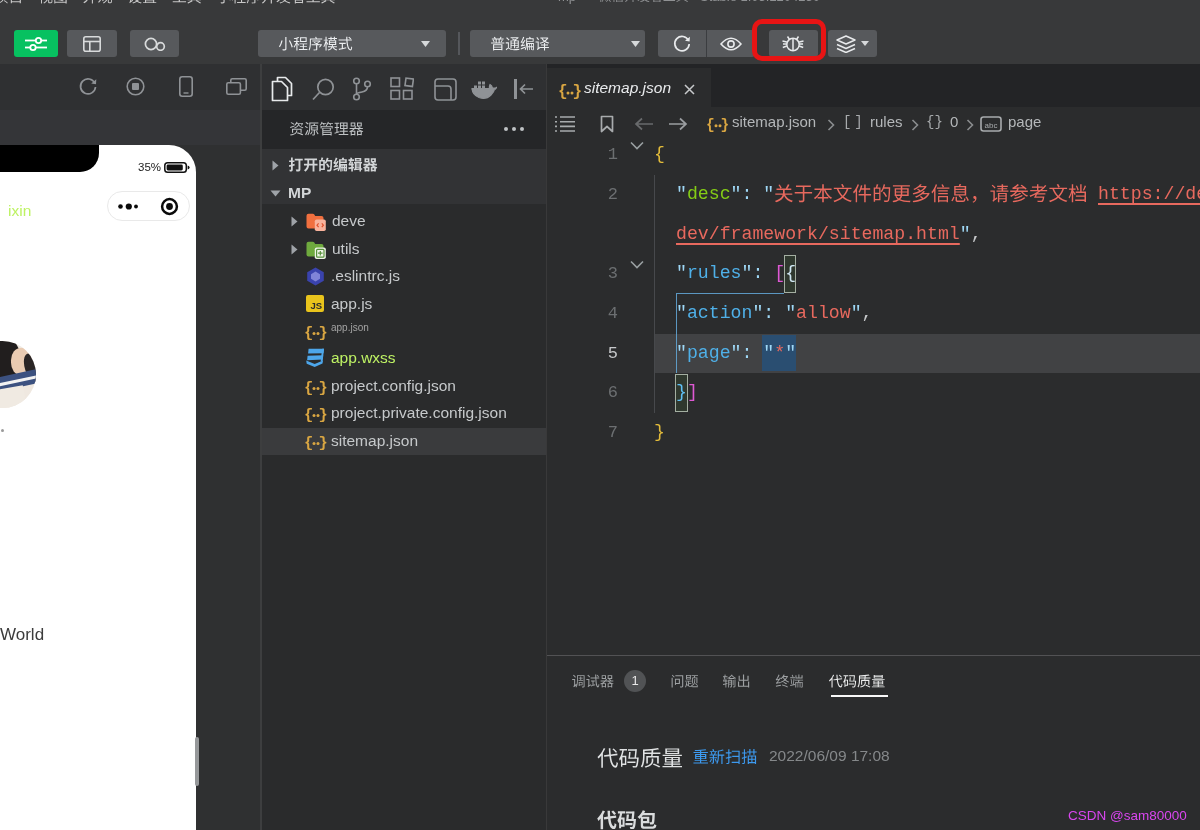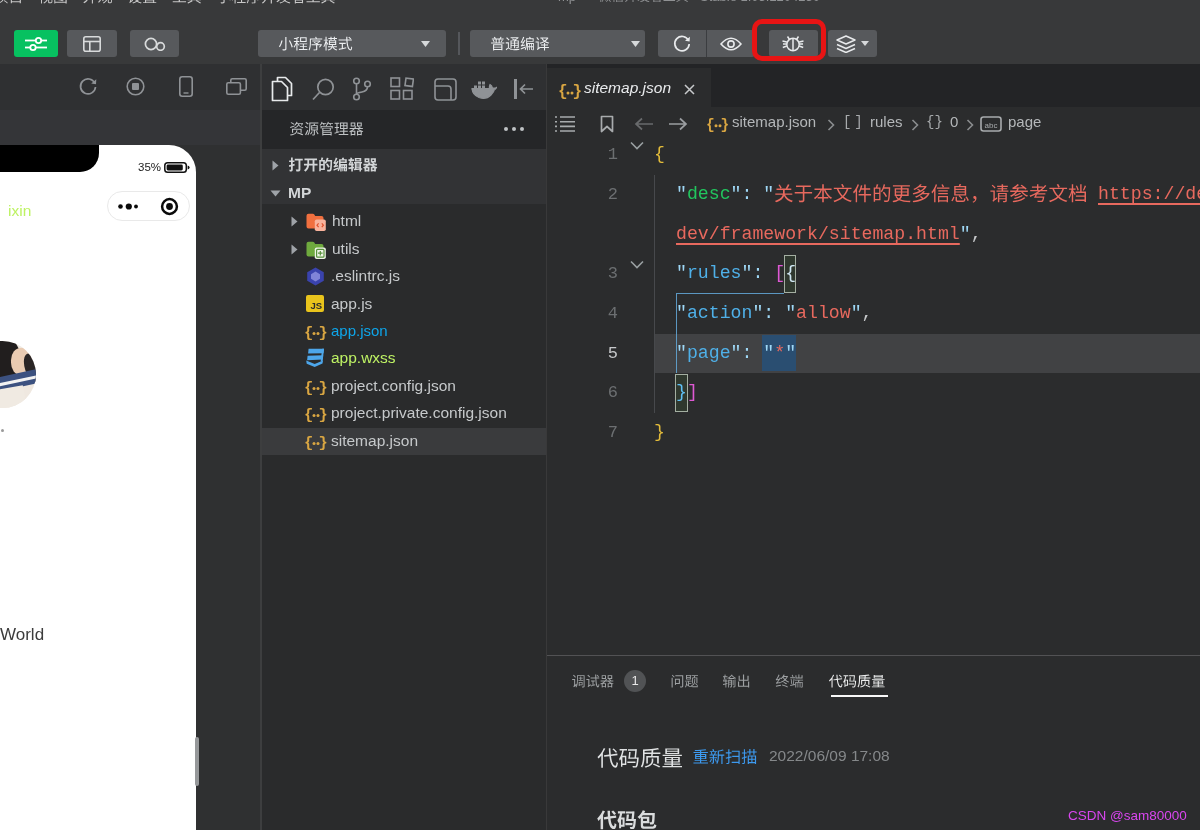--- a/index.html
+++ b/index.html
@@ -235,21 +235,21 @@
 <div class="abs mono" style="left:588px;top:333.7px;width:30px;text-align:right;font-size:17px;line-height:39.7px;color:#c6c8ca">5</div>
 <div class="abs mono" style="left:588px;top:373.4px;width:30px;text-align:right;font-size:17px;line-height:39.7px;color:#6c6f71">6</div>
 <div class="abs mono" style="left:588px;top:413.1px;width:30px;text-align:right;font-size:17px;line-height:39.7px;color:#6c6f71">7</div>
 <svg class="abs" width="14" height="9" style="left:629.5px;top:140.7px" viewBox="0 0 14 9">
 <path d="M1 1.5 L7 7.5 L13 1.5" stroke="#9aa0a2" stroke-width="1.6" fill="none"></path>
     </svg>
 <svg class="abs" width="14" height="9" style="left:629.5px;top:259.8px" viewBox="0 0 14 9">
 <path d="M1 1.5 L7 7.5 L13 1.5" stroke="#9aa0a2" stroke-width="1.6" fill="none"></path>
     </svg>
 <div class="abs mono" style="left:654px;top:135.2px;font-size:18.2px;line-height:39.7px;letter-spacing:0.0px;white-space:pre"><span style="color:#e2bb3a">{</span></div>
-<div class="abs mono" style="left:676px;top:174.9px;font-size:18.2px;line-height:39.7px;letter-spacing:0.0px;white-space:pre"><span style="color:#9fd8f6">"</span><span style="color:#22c55e">desc</span><span style="color:#9fd8f6">"</span><span style="color:#9fd8f6">: </span><span style="color:#9fd8f6">"</span></div>
+<div class="abs mono" style="left:676px;top:174.9px;font-size:18.2px;line-height:39.7px;letter-spacing:0.0px;white-space:pre"><span style="color:#9fd8f6">"</span><span style="color:#84cc16">desc</span><span style="color:#9fd8f6">"</span><span style="color:#9fd8f6">: </span><span style="color:#9fd8f6">"</span></div>
 <svg width="314" height="29" viewBox="0 -22.7 314 29.0" style="position:absolute;left:774px;top:178.4px;" xmlns="http://www.w3.org/2000/svg">
       <path d="M4.4 -15.7C5.2 -14.6 6.0 -13.2 6.4 -12.3H2.5V-10.8H9.0V-8.4C9.0 -8.1 9.0 -7.7 9.0 -7.3H1.3V-5.9H8.7C8.1 -3.8 6.2 -1.5 0.9 0.3C1.3 0.6 1.8 1.2 2.0 1.5C7.1 -0.2 9.2 -2.5 10.1 -4.8C11.7 -1.7 14.3 0.4 17.8 1.5C18.0 1.0 18.5 0.4 18.8 0.0C15.2 -0.9 12.5 -3.0 11.1 -5.9H18.3V-7.3H10.7L10.7 -8.4V-10.8H17.3V-12.3H13.4C14.1 -13.3 14.9 -14.7 15.5 -15.9L13.9 -16.4C13.4 -15.2 12.5 -13.5 11.8 -12.3H6.4L7.7 -13.0C7.3 -13.9 6.5 -15.3 5.6 -16.3Z M22.0 -15.1V-13.6H28.8V-8.6H20.7V-7.2H28.8V-0.6C28.8 -0.2 28.7 -0.1 28.2 -0.1C27.8 -0.0 26.3 -0.0 24.7 -0.1C24.9 0.4 25.2 1.0 25.3 1.5C27.3 1.5 28.6 1.5 29.3 1.2C30.1 1.0 30.4 0.5 30.4 -0.6V-7.2H38.1V-8.6H30.4V-13.6H36.8V-15.1Z M48.2 -16.4V-12.3H40.5V-10.8H46.4C45.0 -7.5 42.5 -4.3 39.9 -2.7C40.3 -2.5 40.8 -1.9 41.0 -1.5C43.8 -3.5 46.4 -7.0 47.9 -10.8H48.2V-3.6H43.6V-2.1H48.2V1.6H49.8V-2.1H54.3V-3.6H49.8V-10.8H50.0C51.5 -7.0 54.1 -3.5 57.0 -1.6C57.2 -2.0 57.7 -2.6 58.1 -2.9C55.4 -4.4 52.9 -7.5 51.5 -10.8H57.6V-12.3H49.8V-16.4Z M67.1 -16.1C67.7 -15.2 68.3 -13.9 68.5 -13.1L70.2 -13.6C69.9 -14.4 69.2 -15.7 68.6 -16.6ZM59.8 -13.0V-11.6H62.8C64.0 -8.6 65.5 -6.0 67.6 -3.9C65.4 -2.1 62.8 -0.8 59.5 0.1C59.8 0.5 60.3 1.2 60.4 1.5C63.7 0.5 66.4 -0.9 68.6 -2.9C70.9 -0.9 73.5 0.5 76.7 1.4C77.0 1.0 77.4 0.4 77.8 0.1C74.6 -0.7 72.0 -2.1 69.8 -3.9C71.8 -6.0 73.3 -8.5 74.4 -11.6H77.5V-13.0ZM68.7 -5.0C66.8 -6.8 65.4 -9.1 64.4 -11.6H72.7C71.8 -8.9 70.4 -6.7 68.7 -5.0Z M84.6 -6.7V-5.3H90.2V1.6H91.7V-5.3H97.1V-6.7H91.7V-11.0H96.2V-12.4H91.7V-16.2H90.2V-12.4H87.6C87.9 -13.3 88.1 -14.3 88.3 -15.2L86.9 -15.5C86.4 -12.9 85.6 -10.4 84.5 -8.8C84.8 -8.6 85.4 -8.2 85.7 -8.0C86.2 -8.8 86.7 -9.9 87.1 -11.0H90.2V-6.7ZM83.7 -16.4C82.6 -13.4 80.9 -10.5 79.0 -8.6C79.3 -8.2 79.7 -7.5 79.9 -7.1C80.5 -7.8 81.1 -8.6 81.7 -9.4V1.5H83.1V-11.7C83.8 -13.1 84.5 -14.5 85.0 -16.0Z M108.8 -8.3C109.9 -6.9 111.2 -4.9 111.8 -3.7L113.1 -4.5C112.4 -5.6 111.1 -7.5 110.0 -8.9ZM102.7 -16.5C102.5 -15.6 102.2 -14.3 101.9 -13.3H99.7V1.1H101.1V-0.5H106.5V-13.3H103.3C103.6 -14.2 104.0 -15.2 104.3 -16.2ZM101.1 -12.0H105.2V-7.9H101.1ZM101.1 -1.8V-6.6H105.2V-1.8ZM109.7 -16.5C109.1 -13.8 108.0 -11.1 106.7 -9.4C107.0 -9.2 107.6 -8.8 107.9 -8.5C108.6 -9.5 109.2 -10.7 109.8 -12.0H114.8C114.5 -4.2 114.2 -1.1 113.6 -0.5C113.4 -0.2 113.2 -0.1 112.8 -0.1C112.3 -0.1 111.1 -0.2 109.8 -0.3C110.1 0.1 110.3 0.7 110.3 1.2C111.4 1.2 112.6 1.3 113.2 1.2C114.0 1.1 114.4 1.0 114.8 0.4C115.6 -0.6 115.9 -3.6 116.2 -12.6C116.2 -12.8 116.2 -13.4 116.2 -13.4H110.3C110.6 -14.3 110.9 -15.3 111.1 -16.2Z M122.5 -4.7 121.3 -4.2C122.0 -3.0 122.8 -2.1 123.7 -1.4C122.5 -0.7 120.9 -0.1 118.5 0.3C118.8 0.6 119.2 1.3 119.4 1.6C122.0 1.0 123.8 0.3 125.1 -0.5C127.8 0.9 131.4 1.3 136.0 1.5C136.0 1.0 136.3 0.4 136.6 0.1C132.2 -0.1 128.8 -0.4 126.3 -1.5C127.3 -2.5 127.8 -3.6 128.1 -4.8H134.7V-12.4H128.3V-14.1H135.9V-15.4H118.9V-14.1H126.8V-12.4H120.7V-4.8H126.5C126.3 -3.9 125.8 -3.0 124.9 -2.2C124.0 -2.9 123.2 -3.6 122.5 -4.7ZM122.1 -8.1H126.8V-7.3C126.8 -6.9 126.8 -6.4 126.7 -6.1H122.1ZM128.2 -6.1C128.3 -6.4 128.3 -6.8 128.3 -7.3V-8.1H133.2V-6.1ZM122.1 -11.2H126.8V-9.2H122.1ZM128.3 -11.2H133.2V-9.2H128.3Z M146.1 -16.5C144.9 -14.9 142.5 -13.0 139.4 -11.6C139.7 -11.4 140.2 -10.9 140.4 -10.6C142.2 -11.4 143.7 -12.4 145.0 -13.4H150.5C149.5 -12.2 148.2 -11.2 146.6 -10.3C145.9 -10.9 144.9 -11.5 144.1 -12.0L143.0 -11.3C143.8 -10.8 144.7 -10.2 145.3 -9.6C143.2 -8.6 140.9 -7.9 138.7 -7.5C139.0 -7.2 139.3 -6.5 139.4 -6.2C144.5 -7.2 150.3 -9.9 152.8 -14.2L151.8 -14.8L151.6 -14.8H146.5C146.9 -15.2 147.4 -15.7 147.8 -16.2ZM149.3 -9.7C147.9 -7.7 145.1 -5.5 141.1 -4.1C141.4 -3.8 141.8 -3.3 142.0 -3.0C144.5 -4.0 146.5 -5.2 148.2 -6.5H153.5C152.5 -5.0 151.1 -3.7 149.4 -2.8C148.7 -3.4 147.8 -4.2 147.0 -4.7L145.8 -4.0C146.5 -3.5 147.4 -2.7 148.1 -2.1C145.3 -0.8 142.0 -0.1 138.7 0.2C138.9 0.5 139.2 1.2 139.3 1.6C146.2 0.8 153.0 -1.5 155.7 -7.3L154.7 -7.9L154.4 -7.8H149.7C150.1 -8.3 150.6 -8.8 151.0 -9.3Z M164.3 -10.4V-9.2H173.8V-10.4ZM164.3 -7.6V-6.4H173.8V-7.6ZM162.9 -13.2V-12.0H175.4V-13.2ZM167.4 -16.0C167.9 -15.2 168.5 -14.0 168.8 -13.3L170.1 -13.9C169.8 -14.6 169.2 -15.7 168.7 -16.5ZM164.0 -4.8V1.6H165.3V0.8H172.7V1.5H174.0V-4.8ZM165.3 -0.4V-3.5H172.7V-0.4ZM161.8 -16.4C160.8 -13.4 159.2 -10.5 157.4 -8.6C157.7 -8.2 158.1 -7.5 158.3 -7.2C158.9 -7.9 159.5 -8.8 160.1 -9.7V1.6H161.5V-12.1C162.1 -13.3 162.7 -14.7 163.1 -16.0Z M181.6 -10.8H190.7V-9.2H181.6ZM181.6 -8.1H190.7V-6.5H181.6ZM181.6 -13.5H190.7V-11.9H181.6ZM181.5 -4.0V-0.8C181.5 0.8 182.1 1.2 184.4 1.2C184.9 1.2 188.4 1.2 188.9 1.2C190.8 1.2 191.3 0.6 191.5 -1.9C191.1 -2.0 190.5 -2.2 190.1 -2.4C190.0 -0.4 189.9 -0.1 188.8 -0.1C188.0 -0.1 185.1 -0.1 184.5 -0.1C183.2 -0.1 183.0 -0.2 183.0 -0.8V-4.0ZM191.4 -3.8C192.3 -2.5 193.2 -0.8 193.5 0.2L194.9 -0.4C194.5 -1.5 193.6 -3.1 192.7 -4.3ZM179.3 -4.0C178.8 -2.8 178.1 -1.1 177.3 0.0L178.6 0.6C179.4 -0.5 180.1 -2.2 180.6 -3.4ZM184.6 -4.7C185.6 -3.8 186.7 -2.5 187.2 -1.6L188.4 -2.3C187.9 -3.2 186.8 -4.4 185.8 -5.3H192.2V-14.6H186.3C186.6 -15.2 186.9 -15.8 187.2 -16.4L185.5 -16.7C185.4 -16.1 185.0 -15.3 184.8 -14.6H180.2V-5.3H185.7Z M199.1 2.1C201.1 1.4 202.5 -0.2 202.5 -2.4C202.5 -3.7 201.9 -4.6 200.8 -4.6C200.0 -4.6 199.3 -4.1 199.3 -3.2C199.3 -2.3 200.0 -1.8 200.8 -1.8L201.1 -1.8C201.0 -0.5 200.2 0.4 198.6 1.1Z M217.7 -15.1C218.7 -14.2 220.0 -12.9 220.6 -12.1L221.6 -13.1C221.0 -13.9 219.7 -15.2 218.6 -16.0ZM216.4 -10.3V-8.9H219.4V-1.7C219.4 -0.9 218.8 -0.3 218.4 -0.0C218.7 0.3 219.1 0.9 219.2 1.2C219.5 0.8 220.0 0.4 223.3 -2.2C223.1 -2.5 222.9 -3.0 222.8 -3.4L220.8 -1.9V-10.3ZM225.3 -4.2H231.4V-2.5H225.3ZM225.3 -5.2V-6.7H231.4V-5.2ZM227.6 -16.5V-14.9H223.1V-13.8H227.6V-12.5H223.6V-11.5H227.6V-10.1H222.5V-9.0H234.4V-10.1H229.1V-11.5H233.2V-12.5H229.1V-13.8H233.8V-14.9H229.1V-16.5ZM223.9 -7.8V1.5H225.3V-1.5H231.4V-0.1C231.4 0.1 231.3 0.2 231.1 0.2C230.8 0.3 229.9 0.3 228.9 0.2C229.1 0.6 229.2 1.1 229.3 1.5C230.7 1.5 231.6 1.5 232.1 1.3C232.7 1.0 232.8 0.6 232.8 -0.1V-7.8Z M245.9 -7.9C244.6 -6.9 242.1 -6.0 240.2 -5.6C240.5 -5.3 240.9 -4.8 241.1 -4.5C243.1 -5.1 245.6 -6.1 247.2 -7.2ZM247.6 -5.6C245.9 -4.3 242.7 -3.3 239.9 -2.7C240.2 -2.4 240.5 -2.0 240.7 -1.6C243.7 -2.3 246.9 -3.4 248.9 -5.0ZM250.1 -3.5C247.9 -1.4 243.5 -0.2 238.6 0.3C238.9 0.7 239.2 1.2 239.4 1.6C244.4 1.0 249.0 -0.4 251.4 -2.8ZM238.7 -11.6C239.2 -11.7 239.8 -11.8 243.1 -12.0C242.8 -11.3 242.5 -10.7 242.2 -10.1H236.2V-8.8H241.2C239.8 -7.2 238.0 -5.9 236.0 -5.0C236.3 -4.7 236.9 -4.1 237.1 -3.8C239.4 -5.0 241.5 -6.6 243.1 -8.8H247.1C248.5 -6.8 250.9 -4.9 253.1 -3.9C253.3 -4.3 253.8 -4.8 254.1 -5.1C252.2 -5.8 250.1 -7.3 248.7 -8.8H253.8V-10.1H243.9C244.2 -10.7 244.5 -11.4 244.8 -12.1L250.3 -12.3C250.8 -11.9 251.2 -11.4 251.5 -11.1L252.7 -11.9C251.7 -13.1 249.5 -14.8 247.7 -15.9L246.5 -15.1C247.3 -14.6 248.1 -14.1 248.9 -13.4L241.3 -13.2C242.5 -13.9 243.8 -14.8 245.0 -15.8L243.6 -16.6C242.2 -15.2 240.3 -13.9 239.7 -13.6C239.1 -13.2 238.7 -13.0 238.3 -13.0C238.4 -12.6 238.6 -11.9 238.7 -11.6Z M271.2 -15.6C269.8 -13.8 268.0 -12.1 266.1 -10.7H264.4V-12.9H268.7V-14.2H264.4V-16.5H263.0V-14.2H257.9V-12.9H263.0V-10.7H256.2V-9.4H264.2C261.6 -7.6 258.6 -6.1 255.6 -5.1C255.8 -4.7 256.1 -4.1 256.3 -3.8C258.0 -4.4 259.8 -5.3 261.5 -6.2C261.0 -5.1 260.5 -3.9 260.0 -3.0H268.8C268.5 -1.2 268.1 -0.4 267.7 -0.1C267.5 0.1 267.2 0.1 266.8 0.1C266.2 0.1 264.6 0.1 263.2 -0.0C263.5 0.4 263.7 0.9 263.7 1.3C265.1 1.4 266.5 1.4 267.2 1.4C268.0 1.4 268.4 1.3 268.9 0.9C269.5 0.4 269.9 -0.9 270.3 -3.6C270.4 -3.8 270.4 -4.3 270.4 -4.3H262.1L263.0 -6.2H271.4V-7.4H263.6C264.6 -8.0 265.6 -8.7 266.5 -9.4H273.2V-10.7H268.1C269.7 -12.0 271.1 -13.4 272.3 -14.9Z M282.7 -16.1C283.3 -15.2 283.9 -13.9 284.1 -13.1L285.8 -13.6C285.5 -14.4 284.8 -15.7 284.2 -16.6ZM275.4 -13.0V-11.6H278.4C279.6 -8.6 281.1 -6.0 283.2 -3.9C281.0 -2.1 278.4 -0.8 275.1 0.1C275.4 0.5 275.9 1.2 276.0 1.5C279.3 0.5 282.0 -0.9 284.2 -2.9C286.5 -0.9 289.1 0.5 292.3 1.4C292.6 1.0 293.0 0.4 293.4 0.1C290.2 -0.7 287.6 -2.1 285.4 -3.9C287.4 -6.0 288.9 -8.5 290.0 -11.6H293.1V-13.0ZM284.3 -5.0C282.4 -6.8 281.0 -9.1 280.0 -11.6H288.3C287.4 -8.9 286.0 -6.7 284.3 -5.0Z M310.7 -15.2C310.3 -13.8 309.4 -11.7 308.8 -10.5L309.9 -10.1C310.6 -11.3 311.5 -13.2 312.1 -14.8ZM301.8 -14.7C302.4 -13.3 303.2 -11.4 303.5 -10.2L304.8 -10.7C304.4 -11.9 303.7 -13.7 303.0 -15.2ZM297.8 -16.5V-12.3H294.9V-10.9H297.5C297.0 -8.2 295.7 -5.1 294.5 -3.4C294.7 -3.1 295.1 -2.5 295.3 -2.1C296.2 -3.4 297.1 -5.6 297.8 -7.9V1.5H299.2V-8.3C299.8 -7.3 300.5 -6.1 300.8 -5.5L301.7 -6.6C301.4 -7.2 299.7 -9.4 299.2 -10.1V-10.9H301.6V-12.3H299.2V-16.5ZM301.2 -1.2V0.2H310.5V1.4H312.0V-9.2H307.6V-16.4H306.2V-9.2H301.7V-7.8H310.5V-5.3H301.9V-3.9H310.5V-1.2Z" fill="#e8695e"></path>
     </svg>
 <div class="abs mono" style="left:1098px;top:174.9px;font-size:18.2px;line-height:39.7px;letter-spacing:0.0px;white-space:pre"><span style="color:#e8695e;text-decoration:underline;text-underline-offset:4px;text-decoration-thickness:1.8px">https://deve</span></div>
 <div class="abs mono" style="left:676px;top:214.6px;font-size:18.2px;line-height:39.7px;letter-spacing:0.0px;white-space:pre"><span style="color:#e8695e;text-decoration:underline;text-underline-offset:4px;text-decoration-thickness:1.8px">dev/framework/sitemap.html</span><span style="color:#9fd8f6">"</span><span style="color:#c6c8ca">,</span></div>
 <div class="abs mono" style="left:676px;top:254.3px;font-size:18.2px;line-height:39.7px;letter-spacing:0.0px;white-space:pre"><span style="color:#9fd8f6">"</span><span style="color:#4fb0e8">rules</span><span style="color:#9fd8f6">"</span><span style="color:#9fd8f6">: </span><span style="color:#df59d4">[</span><span style="color:#cfe6f2">{</span></div>
 <div class="abs mono" style="left:676px;top:294.0px;font-size:18.2px;line-height:39.7px;letter-spacing:0.0px;white-space:pre"><span style="color:#9fd8f6">"</span><span style="color:#4fb0e8">action</span><span style="color:#9fd8f6">"</span><span style="color:#9fd8f6">: </span><span style="color:#9fd8f6">"</span><span style="color:#e8695e">allow</span><span style="color:#9fd8f6">"</span><span style="color:#c6c8ca">,</span></div>
 <div class="abs mono" style="left:676px;top:333.7px;font-size:18.2px;line-height:39.7px;letter-spacing:0.0px;white-space:pre"><span style="color:#9fd8f6">"</span><span style="color:#4fb0e8">page</span><span style="color:#9fd8f6">"</span><span style="color:#9fd8f6">: </span><span style="color:#9fd8f6">"</span><span style="color:#e8695e">*</span><span style="color:#9fd8f6">"</span></div>
 <div class="abs mono" style="left:676px;top:373.4px;font-size:18.2px;line-height:39.7px;letter-spacing:0.0px;white-space:pre"><span style="color:#5fc0f5">}</span><span style="color:#df59d4">]</span></div>
 <div class="abs mono" style="left:654px;top:413.1px;font-size:18.2px;line-height:39.7px;letter-spacing:0.0px;white-space:pre"><span style="color:#e2bb3a">}</span></div>
@@ -305,21 +305,21 @@
     </svg>
 <div class="abs" style="left:288px;top:184px;font-size:15.5px;font-weight:bold;color:#d2d5d7">MP</div>
 <svg class="abs" width="7" height="11" style="left:291px;top:215.5px" viewBox="0 0 7 11">
 <path d="M0.5 0.5 L6.5 5.5 L0.5 10.5 Z" fill="#9fa3a8"></path>
     </svg>
 <svg class="abs" width="21" height="18" style="left:306px;top:212.5px" viewBox="0 0 21 18">
 <path d="M0.5 2.8 Q0.5 0.8 2.5 0.8 L6.8 0.8 Q7.8 0.8 8.3 1.6 L9.2 3 L15.5 3 Q17.5 3 17.5 5 L17.5 13.5 Q17.5 15.5 15.5 15.5 L2.5 15.5 Q0.5 15.5 0.5 13.5 Z" fill="#f1703f"></path>
 <rect x="8.8" y="6.5" width="11" height="11.5" rx="1.8" fill="#fab39c"></rect>
 <path d="M12.6 10.3 L11 12.2 L12.6 14.1 M15.8 10.3 L17.4 12.2 L15.8 14.1" stroke="#e0512c" stroke-width="1.2" fill="none"></path>
     </svg>
-<div class="abs" style="left:332px;top:212px;font-size:15.5px;color:#c6c9cb">html</div>
+<div class="abs" style="left:332px;top:212px;font-size:15.5px;color:#c6c9cb">deve</div>
 <svg class="abs" width="7" height="11" style="left:291px;top:243.5px" viewBox="0 0 7 11">
 <path d="M0.5 0.5 L6.5 5.5 L0.5 10.5 Z" fill="#9fa3a8"></path>
     </svg>
 <svg class="abs" width="21" height="18" style="left:306px;top:240.5px" viewBox="0 0 21 18">
 <path d="M0.5 2.8 Q0.5 0.8 2.5 0.8 L6.8 0.8 Q7.8 0.8 8.3 1.6 L9.2 3 L15.5 3 Q17.5 3 17.5 5 L17.5 13.5 Q17.5 15.5 15.5 15.5 L2.5 15.5 Q0.5 15.5 0.5 13.5 Z" fill="#6faa3e"></path>
 <rect x="8.8" y="6.5" width="11" height="11.5" rx="1.8" fill="#eef5e6"></rect>
 <g stroke="#58923d" stroke-width="1.2" fill="none">
         <rect x="10.6" y="8.3" width="7.4" height="7.9" rx="1"></rect>
         <path d="M14.3 10 L14.3 14.5 M12 12.2 L16.6 12.2"></path>
       </g>
@@ -336,21 +336,21 @@
     </svg>
 <div class="abs" style="left:331px;top:295px;font-size:15.5px;color:#c6c9cb">app.js</div>
 <svg class="abs" width="24" height="19" style="left:304px;top:322.2px" viewBox="0 0 24 19">
       <g font-family="Liberation Mono" font-weight="bold" font-size="15.5px" fill="#d9a642">
         <text x="0" y="14.5">{</text>
         <text x="14.5" y="14.5">}</text>
       </g>
       <circle cx="10" cy="11.5" r="1.5" fill="#d9a642"></circle>
       <circle cx="14" cy="11.5" r="1.5" fill="#d9a642"></circle>
     </svg>
-<div class="abs" style="left:331px;top:322px;font-size:15px;color:#0ea5e9">app.json</div>
+<div class="abs" style="left:331px;top:322px;font-size:10px;color:#a3a3a3">app.json</div>
 <svg class="abs" width="20" height="19" style="left:305px;top:348px" viewBox="0 0 20 19">
 <g fill="#4da6ea">
 <path d="M3.6 0.8 L19 0.8 L18.5 5.2 L3.1 5.6 Z"></path>
 <path d="M2.6 7.8 L18.2 7.2 L17.7 11.6 L2.1 12.2 Z"></path>
 <path d="M1.2 12.6 L9.7 15.9 L18 12.4 L17.5 15.6 L9.7 19 L1.7 15.7 Z"></path>
 <path d="M19 0.8 L17.6 13.6 L15.7 13.2 L17.1 0.8 Z"></path>
 </g>
     </svg>
 <div class="abs" style="left:331px;top:349px;font-size:15.5px;color:#bef264">app.wxss</div>
 <svg class="abs" width="24" height="19" style="left:304px;top:376.7px" viewBox="0 0 24 19">

